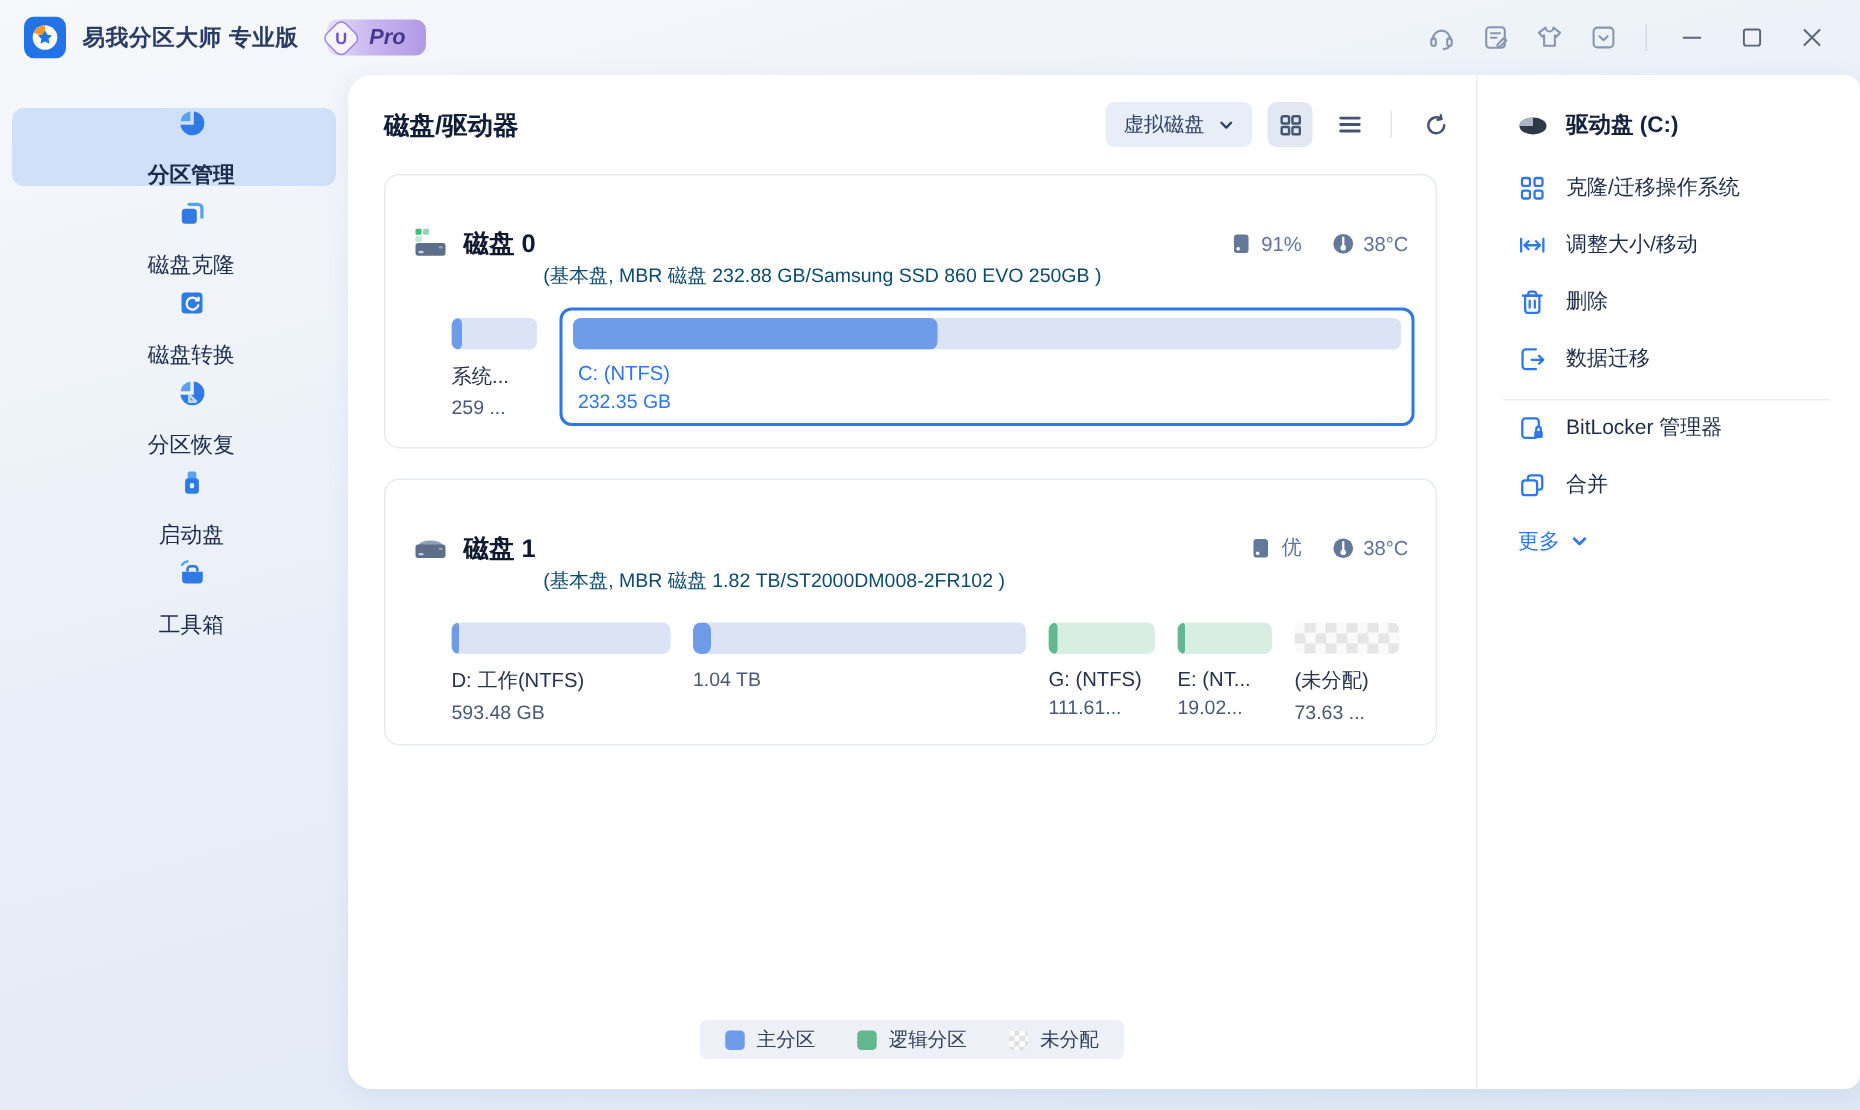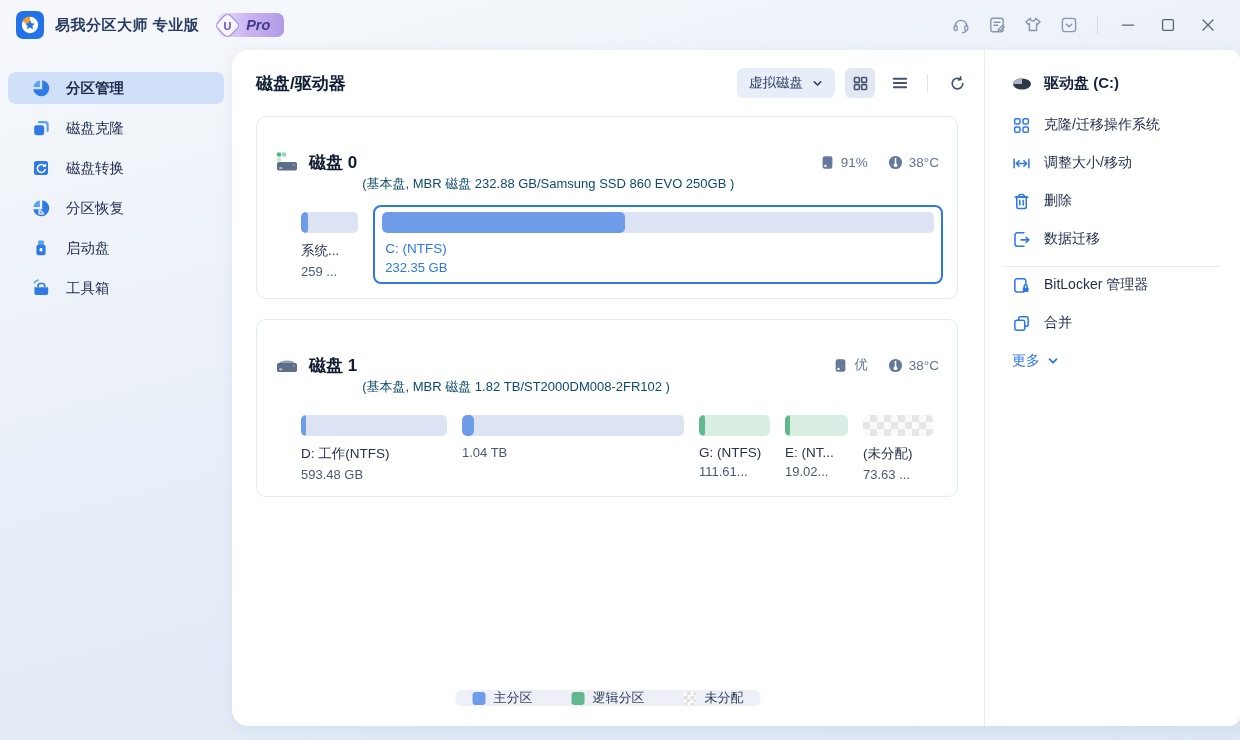--- a/index.html
+++ b/index.html
@@ -27,22 +27,22 @@
   .tb-btn svg{stroke:currentColor;fill:none;stroke-width:1.4;stroke-linecap:round;stroke-linejoin:round;}
   .tb-divider{width:1px;height:18px;background:#d3dbe7;margin:0 10px;}
   .win-btn{width:40px;height:32px;display:flex;align-items:center;justify-content:center;color:#5a6578;cursor:pointer;}
   .win-btn svg{stroke:currentColor;fill:none;stroke-width:1.3;stroke-linecap:round;}
 
   
   .content-row{flex:1;display:flex;padding-bottom:14px;min-height:0;}
 
   
   .sidebar{width:232px;flex:0 0 auto;padding-top:22px;}
-  .side-item{height:32px;margin:0 8px 8px;border-radius:8px;display:flex;align-items:center;padding-left:23px;gap:15px;
-    font-size:14.5px;color:#1c2b4c;cursor:pointer;}
+  .side-item{height:52px;margin:0 8px 8px;border-radius:8px;display:flex;align-items:center;padding-left:23px;gap:15px;
+    font-size:14.5px;color:#1c2b4c;cursor:pointer;flex-direction:column;}
   .side-item.active{background:#cfe0f8;font-weight:bold;}
   .side-icon{width:20px;height:20px;display:flex;flex:0 0 auto;}
 
   
   .main-card{flex:1;background:#ffffff;border-radius:16px 10px 10px 16px;display:flex;min-width:0;
     box-shadow:0 3px 14px rgba(96,125,170,.10);}
 
   
   .disk-panel{width:752px;flex:0 0 auto;position:relative;padding-left:24px;}
   .panel-header{height:66px;display:flex;align-items:center;padding-right:12px;}
@@ -73,21 +73,21 @@
   .pbar.logical .fill{background:#62b88e;}
   .fill{position:absolute;left:0;top:0;bottom:0;border-radius:5px;}
   .pbar.unallocated{background-image:conic-gradient(#e6e6e6 25%,#fafafa 0 50%,#e6e6e6 0 75%,#fafafa 0);background-size:14px 14px;}
   .plabel{font-size:13.5px;color:#27324d;white-space:nowrap;margin-bottom:4px;}
   .psize{font-size:13px;color:#4a5974;white-space:nowrap;}
   .partition.selected{border:2px solid #2e77e6;border-radius:8px;padding:5px 7px 7px;}
   .partition.selected .pbar{margin-bottom:8px;}
   .partition.selected .plabel,.partition.selected .psize{color:#2e77e6;margin-left:3px;}
 
   .legend{position:absolute;left:50%;bottom:20px;transform:translateX(-50%);background:#edf1f7;border-radius:5px;
-    height:16px;display:flex;align-items:center;gap:39px;padding:0 17px;font-size:13px;color:#33405c;white-space:nowrap;}
+    height:26px;display:flex;align-items:center;gap:28px;padding:0 17px;font-size:13px;color:#33405c;white-space:nowrap;}
   .lg-item{display:flex;align-items:center;gap:8px;}
   .lg-swatch{width:13px;height:13px;border-radius:3px;flex:0 0 auto;}
   .lg-swatch.primary{background:#6f9ce9;}
   .lg-swatch.logical{background:#62b88e;}
   .lg-swatch.unallocated{background-image:conic-gradient(#e0e0e0 25%,#fbfbfb 0 50%,#e0e0e0 0 75%,#fbfbfb 0);background-size:7px 7px;}
 
   
   .action-panel{flex:1;border-left:1px solid #e9edf3;padding:24px 14px 0 27px;min-width:0;}
   .ap-header{display:flex;align-items:center;gap:12px;font-size:15px;font-weight:bold;color:#15223c;margin-bottom:21px;}
   .ap-header .hd-icon{width:20px;height:16px;flex:0 0 auto;}

